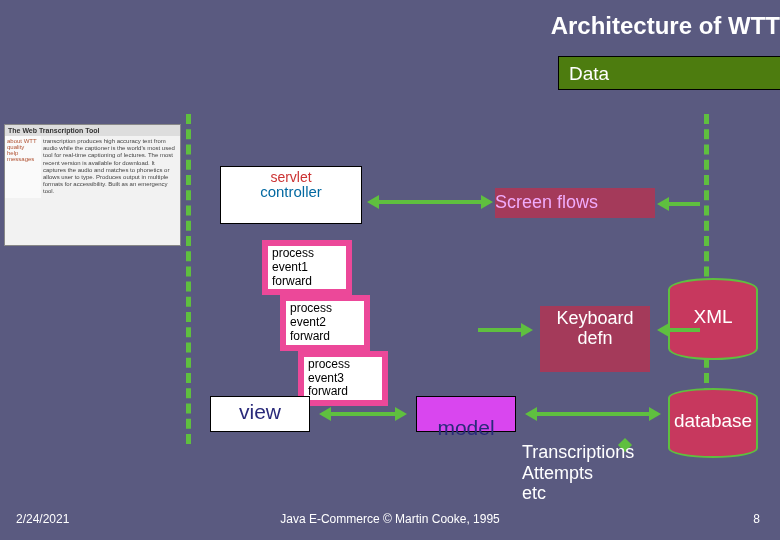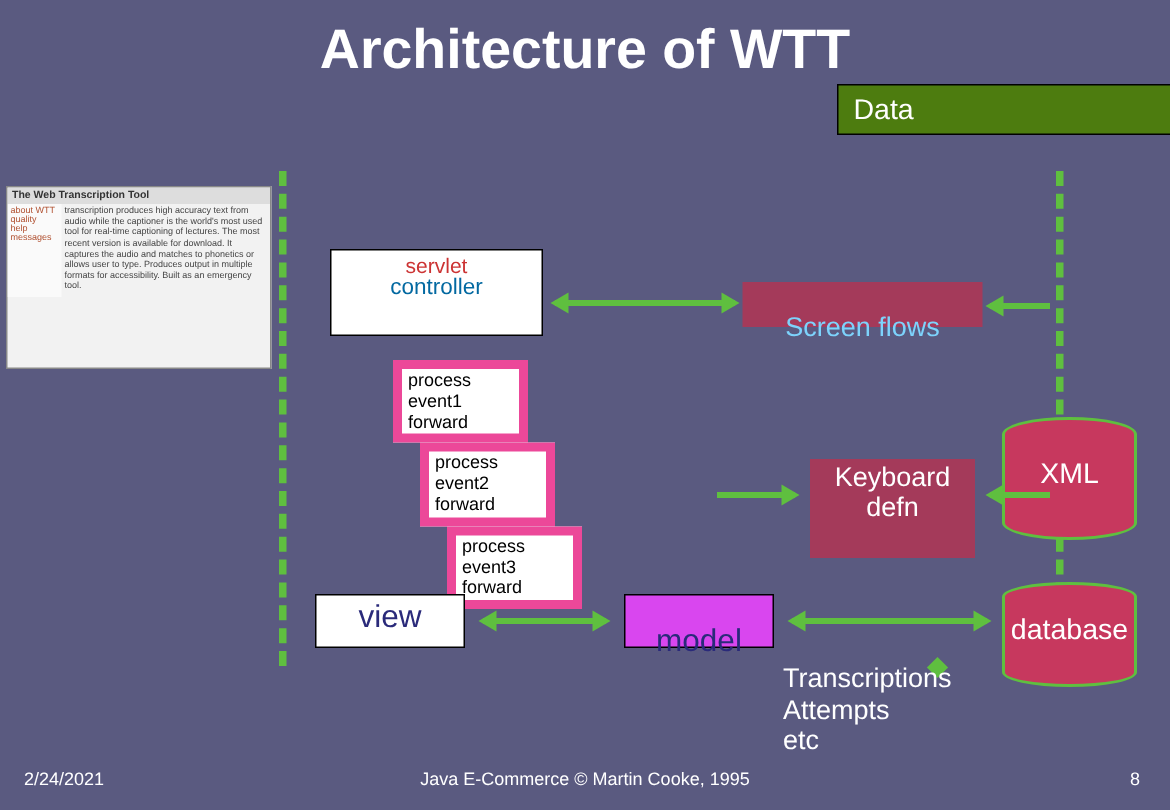--- a/index.html
+++ b/index.html
@@ -1,30 +1,30 @@
 <!DOCTYPE html>
 <html><head>
 <meta charset="utf-8">
 <style>
   html,body{margin:0;padding:0;width:780px;height:540px;background:#5a5a80;font-family:Arial,Helvetica,sans-serif;overflow:hidden}
   .slide{position:relative;width:780px;height:540px}
-  .title{position:absolute;left:0;right:0;top:12px;text-align:center;font-size:37px;font-weight:bold;color:#fff}
+  .title{position:absolute;left:0;right:0;top:12px;text-align:right;font-size:24px;font-weight:bold;color:#fff}
   .data-box{position:absolute;left:558px;top:56px;width:244px;height:34px;background:#4d7c0f;border:1px solid #000;color:#fff;font-size:19px;padding:6px 10px;box-sizing:border-box}
   .thumb{position:absolute;left:4px;top:124px;width:175px;height:120px;background:#f2f2f2;border:1px solid #888;font-size:6px;color:#333;overflow:hidden}
   .thumb .hdr{background:#ddd;padding:2px 3px;font-weight:bold;font-size:7px}
   .thumb .body{display:flex}
   .thumb .side{width:32px;background:#fafafa;padding:2px;color:#b05030}
   .thumb .main{flex:1;padding:2px;color:#444;line-height:1.2}
   .green-dash{position:absolute;border-left:5px dashed #5fbf3f}
   .gd1{left:186px;top:114px;height:330px}
   .gd2{left:704px;top:114px;height:330px}
   .controller{position:absolute;left:220px;top:166px;width:140px;height:56px;background:#fff;border:1.5px solid #000;text-align:center}
   .controller .srv{color:#c33;font-size:14px;margin-top:2px}
   .controller .lbl{color:#0369a1;font-size:15px;margin-top:-2px}
-  .screenflows{position:absolute;left:495px;top:188px;width:160px;height:30px;background:#a43a5a;color:#7dd3fc;font-size:18px;text-align:center;padding-top:20px;box-sizing:border-box}
+  .screenflows{position:absolute;left:495px;top:188px;width:160px;height:30px;background:#a43a5a;color:#f0abfc;font-size:18px;text-align:left;padding-top:4px;box-sizing:border-box}
   .events{position:absolute;left:262px;top:240px;font-size:12px;color:#000}
   .events .ev{border:6px solid #ec4899;background:#fff;padding:1px 4px;margin-bottom:0;line-height:1.15}
   .events .e1{margin-left:0;width:70px}
   .events .e2{margin-left:18px;width:70px}
   .events .e3{margin-left:36px;width:70px}
   .view{position:absolute;left:210px;top:396px;width:100px;height:36px;background:#fff;border:1.5px solid #000;color:#2a2a7a;font-size:21px;text-align:center;padding-top:3px;box-sizing:border-box}
   .model{position:absolute;left:416px;top:396px;width:100px;height:36px;background:#d946ef;border:1.5px solid #000;color:#2a2a7a;font-size:21px;text-align:center;padding-top:19px;box-sizing:border-box}
   .kbd{position:absolute;left:540px;top:306px;width:110px;height:66px;background:#a43a5a;color:#fff;font-size:18px;text-align:center;padding-top:3px;box-sizing:border-box;line-height:1.1}
   .trans{position:absolute;left:522px;top:442px;color:#fff;font-size:18px;line-height:1.15}
   .cyl{position:absolute;width:90px}

